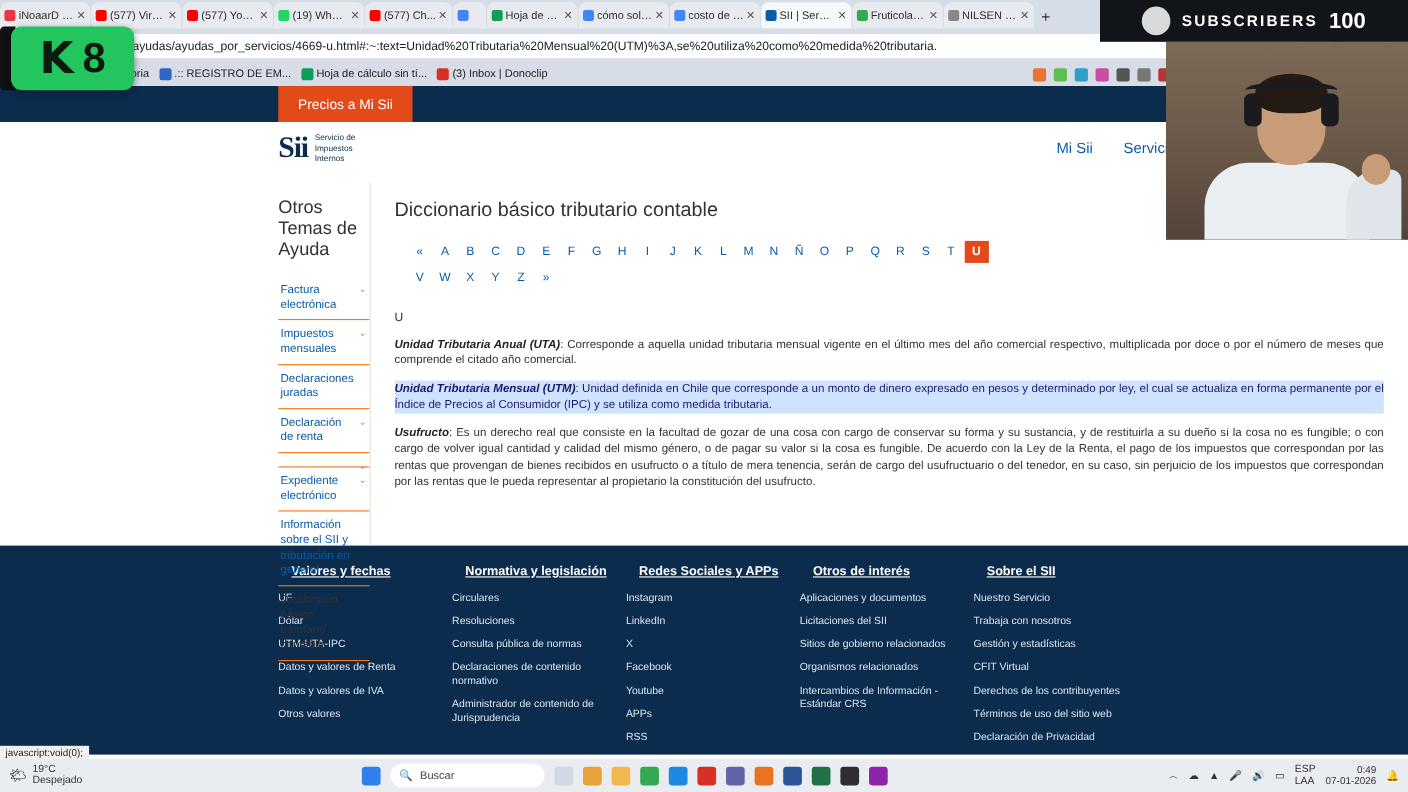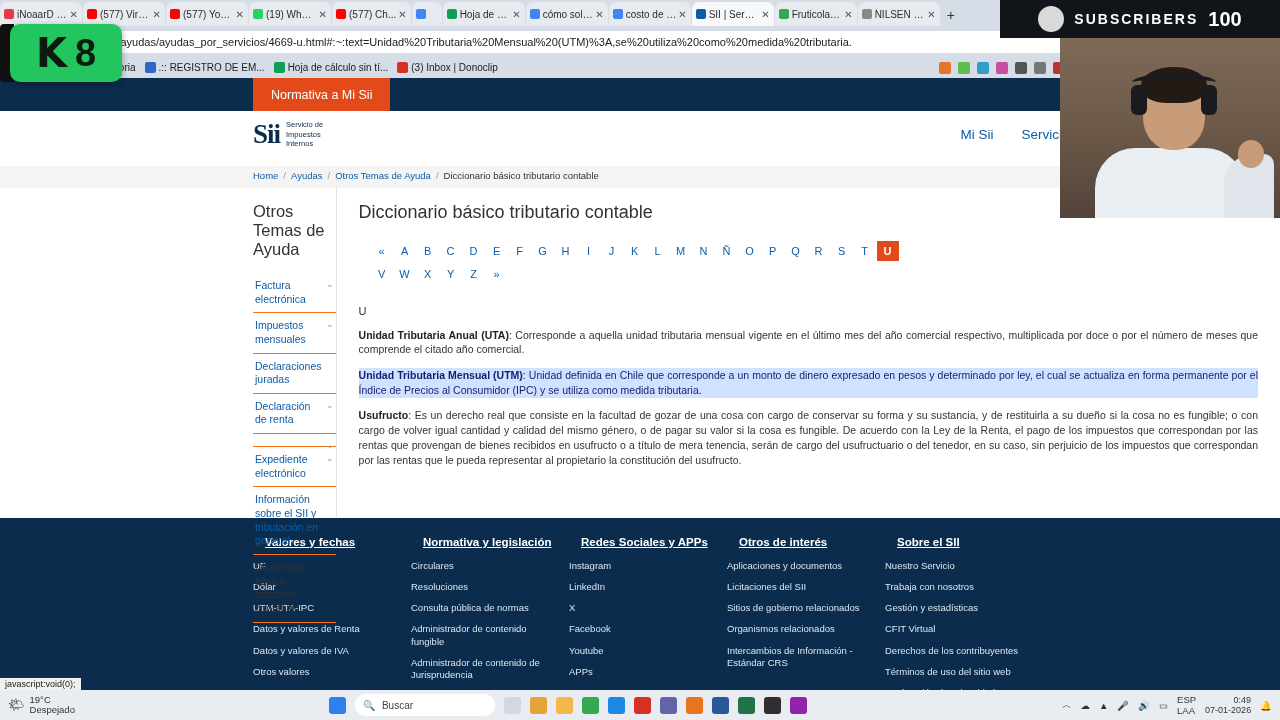--- a/index.html
+++ b/index.html
@@ -77,21 +77,21 @@
   .content h1 { font-size:18px; color:#333; font-weight:normal; margin:0 0 18px 0; }
   .share { position:absolute; right:24px; top:16px; color:#e24a1a; font-size:10.5px; }
   .alpha { display:flex; flex-wrap:wrap; gap:0px; margin-bottom:18px; max-width:560px; padding-left:12px; }
   .alpha span {
     display:inline-flex; align-items:center; justify-content:center;
     min-width:22px; height:20px; font-size:11px; color:#0b5ca8; margin-right:1px; margin-bottom:3px;
   }
   .alpha span.act { background:#e24a1a; color:#fff; font-weight:bold; }
   .letterhead { font-size:11px; color:#333; margin:0 0 8px 0; }
   .entry { font-size:10.5px; color:#333; line-height:1.42; margin-bottom:9px; text-align:justify; }
-  .entry b { color:#222; }
+  .entry b { color:#222;font-style:italic; }
   .entry.hl { background:#cfe2ff; color:#1a1a6e; }
   .entry.hl b { color:#1a1a6e; }
 
   
   .footer { background:#0b2c4d; color:#fff; height:190px; padding:18px 0 0 0; }
   .fcols { display:flex; margin-left:253px; gap:0; }
   .fcol { width:158px; padding-right:12px; }
   .fcol h3 { font-size:11.5px; font-weight:bold; margin:0 0 12px 12px; color:#fff;text-decoration:underline; }
   .fcol a { display:block; font-size:9.5px; color:#dbe6f0; text-decoration:none; margin-bottom:9px; line-height:1.28; }
 
@@ -262,41 +262,36 @@
       <span style="background:#8e24aa"></span>
       <span style="background:#1da1f2"></span>
       <span style="background:#0a66c2"></span>
     </div>
   </div>
 </div>
 
 <div class="page">
 
   <div class="topband">
-    <div class="ingresar">Normativa a Mi Sii</div>
+    <div class="ingresar">Precios a Mi Sii</div>
   </div>
 
   <div class="header">
     <div class="logo">
       <span class="sii">Sii</span>
       <span class="ltext">Servicio de<br>Impuestos<br>Internos</span>
     </div>
     <div class="nav">
       <span>Mi Sii</span>
       <span><span>Servicios online</span> <span>▾</span></span>
       <span>Ayudas</span>
       <span class="searchico">🔍</span>
     </div>
   </div>
 
-  <div class="crumbwrap">
-    <div class="crumbs">
-      <a>Home</a><span class="sep">/</span><a>Ayudas</a><span class="sep">/</span><a>Otros Temas de Ayuda</a><span class="sep">/</span><span class="cur">Diccionario básico tributario contable</span>
-    </div>
-  </div>
 
   <div class="body">
     <div class="sidebar">
       <h2>Otros Temas de Ayuda</h2>
       <div class="side-item"><span>Factura electrónica</span><span class="chev">⌄</span></div>
       <div class="side-item"><span>Impuestos mensuales</span><span class="chev">⌄</span></div>
       <div class="side-item"><span>Declaraciones juradas</span></div>
       <div class="side-item"><span>Declaración de renta</span><span class="chev">⌄</span></div>
       <div class="side-item"><span class="chev">⌄</span></div>
       <div class="side-item"><span>Expediente electrónico</span><span class="chev">⌄</span></div>
@@ -365,21 +360,21 @@
         <a>Datos y valores de Renta</a>
         <a>Datos y valores de IVA</a>
         <a>Otros valores</a>
       </div>
 
       <div class="fcol">
         <h3>Normativa y legislación</h3>
         <a>Circulares</a>
         <a>Resoluciones</a>
         <a>Consulta pública de normas</a>
-        <a>Administrador de contenido fungible</a>
+        <a>Declaraciones de contenido normativo</a>
         <a>Administrador de contenido de Jurisprudencia</a>
 
       </div>
 
       <div class="fcol">
         <h3>Redes Sociales y APPs</h3>
         <a>Instagram</a>
         <a>LinkedIn</a>
         <a>X</a>
         <a>Facebook</a>

